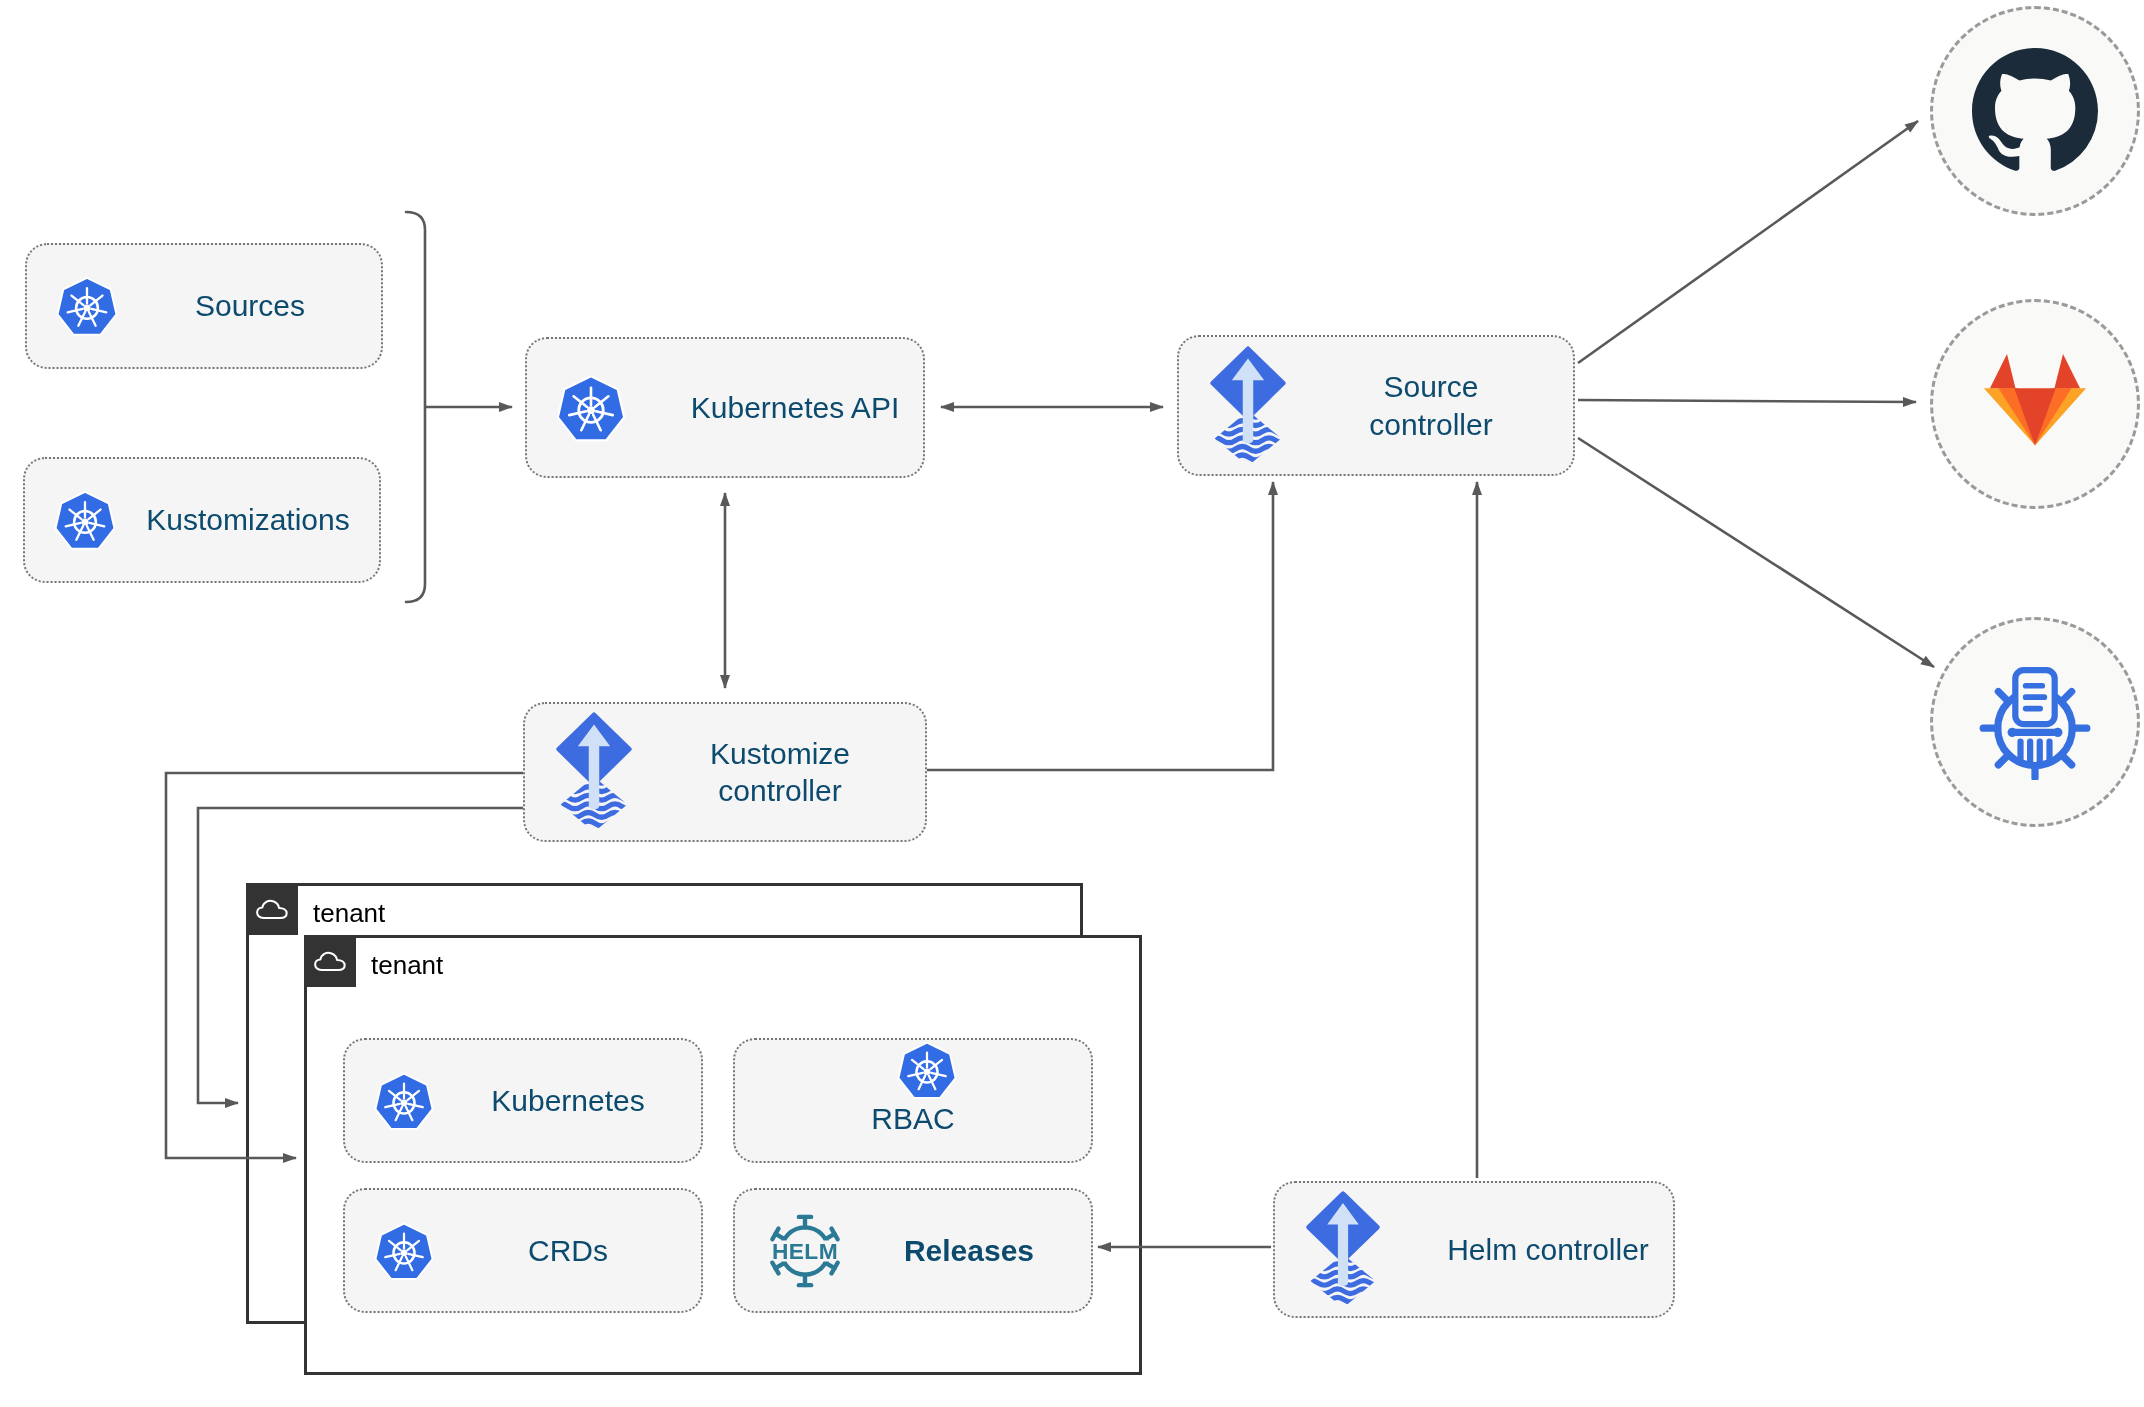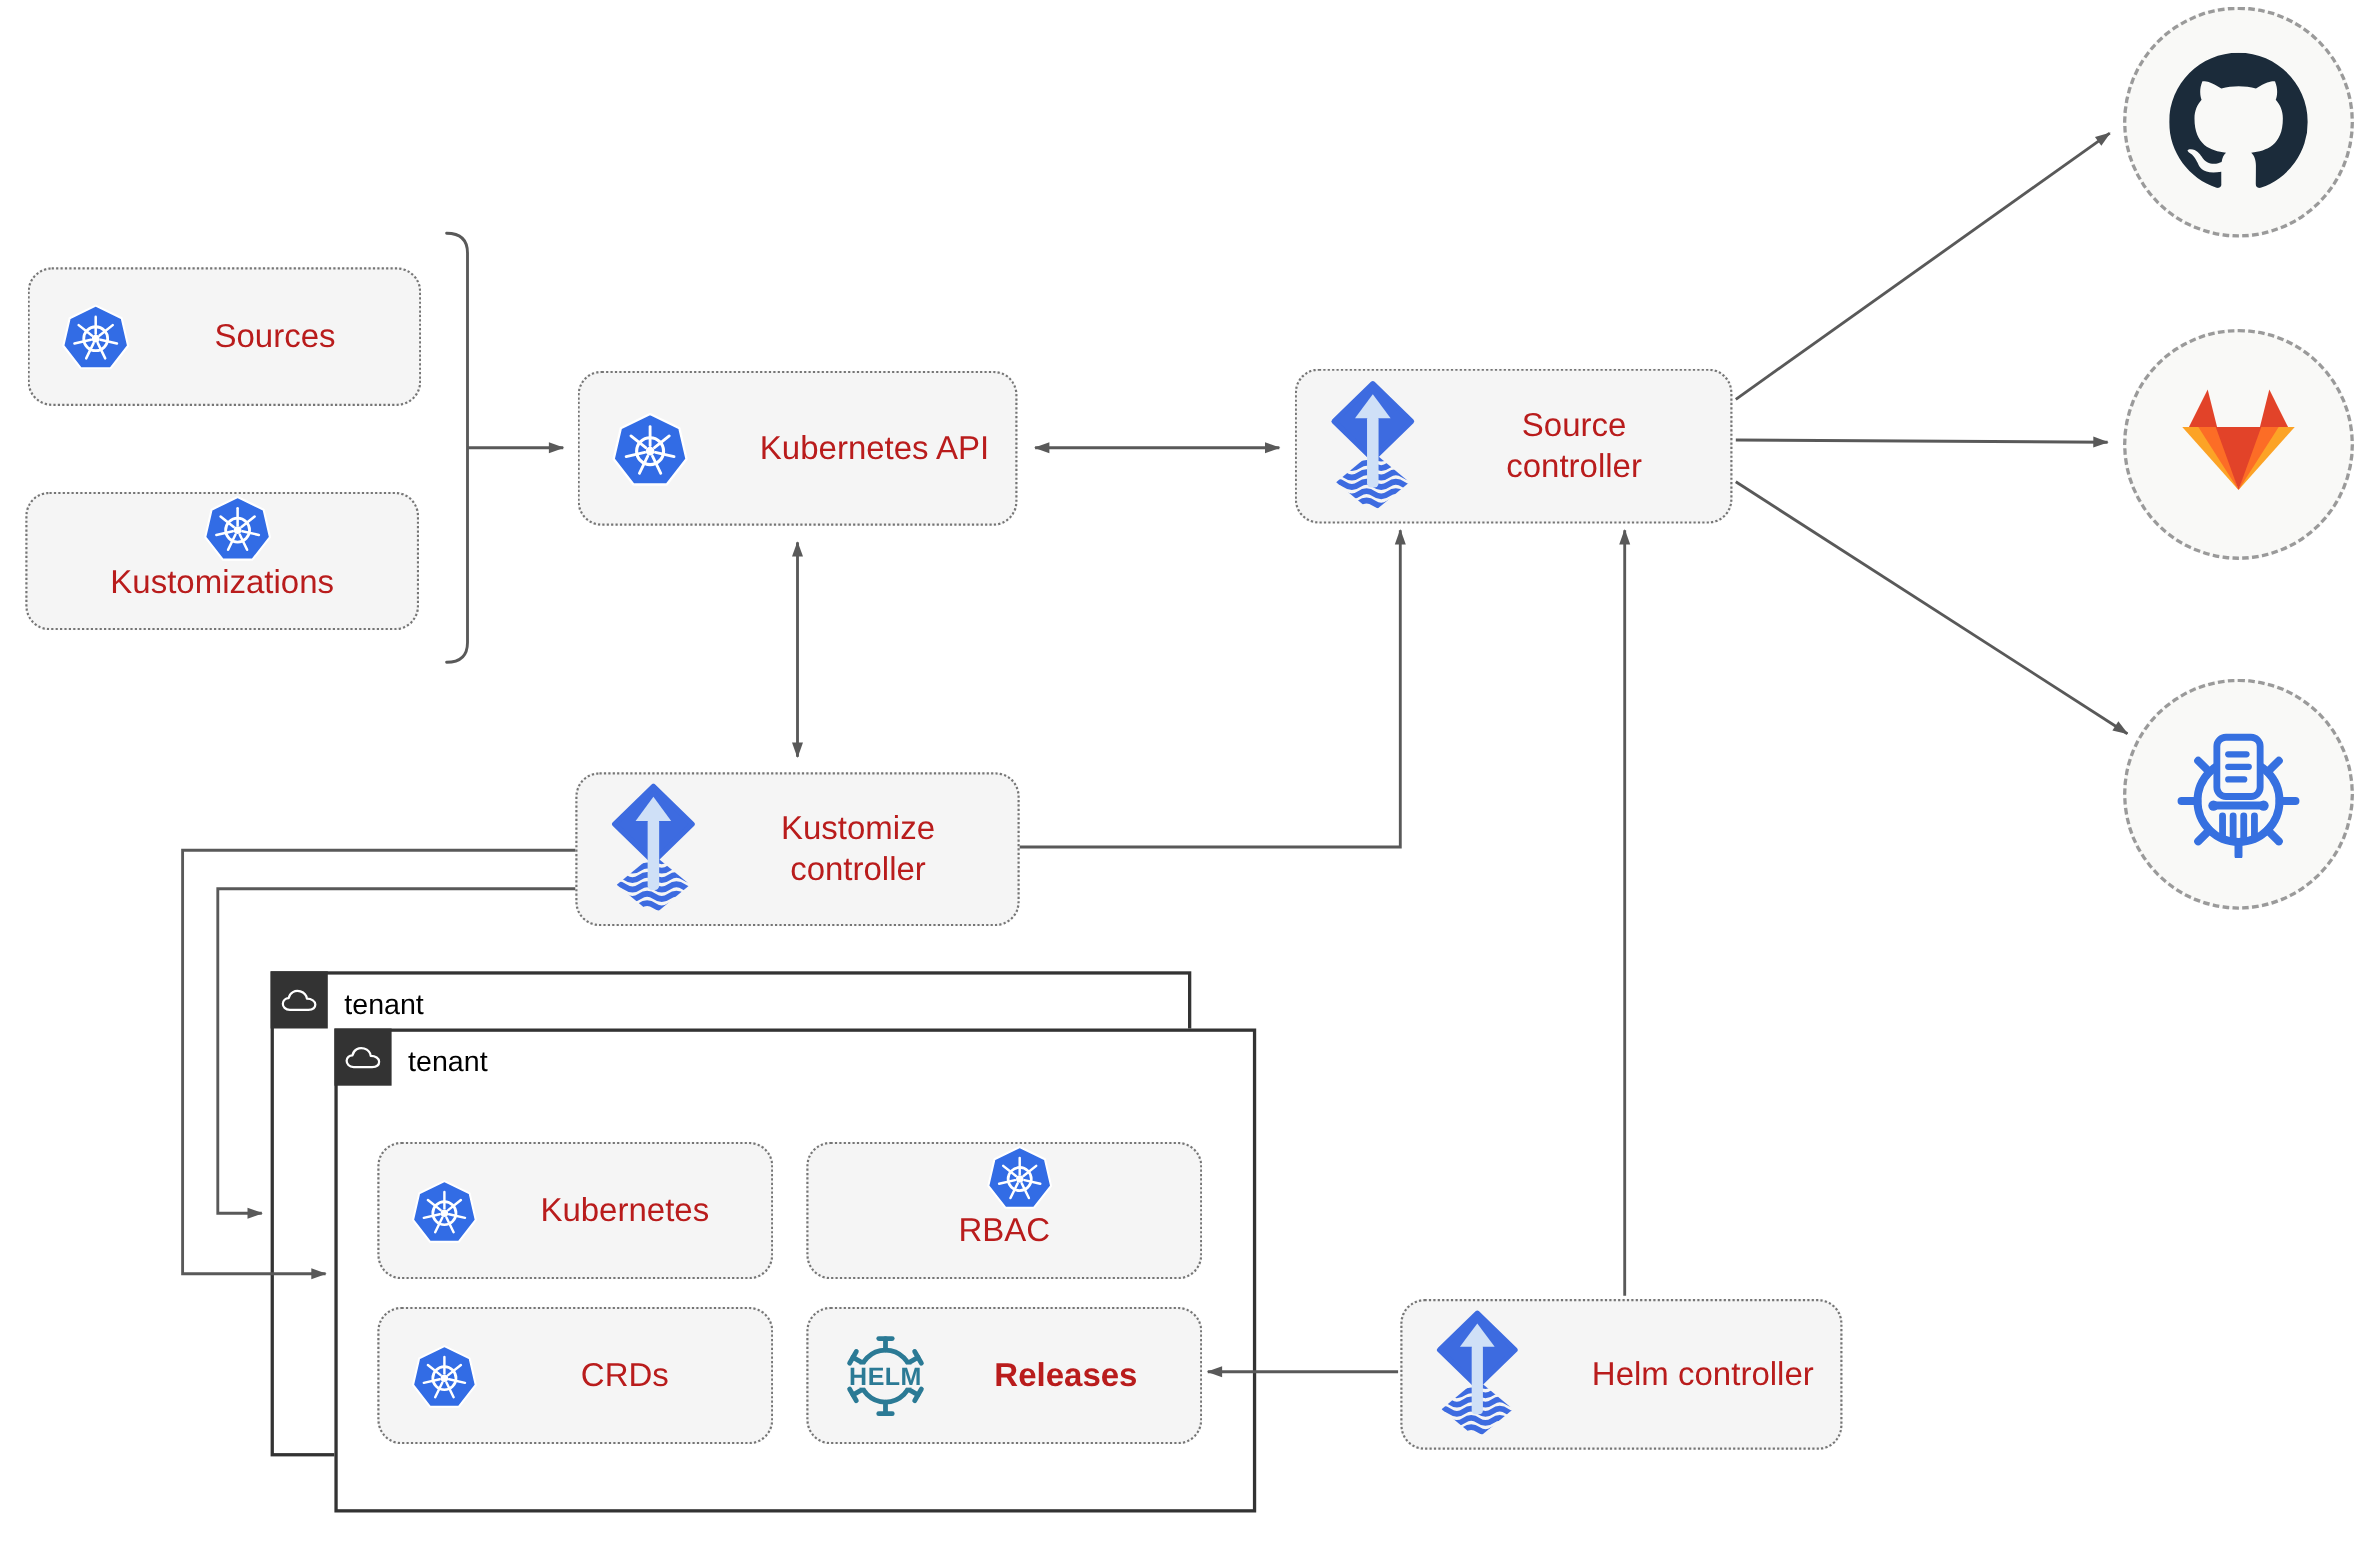--- a/index.html
+++ b/index.html
@@ -1,20 +1,20 @@
 <!DOCTYPE html>
 <html><head>
 <meta charset="utf-8">
 <style>
   html,body{margin:0;padding:0;background:#ffffff;}
   #canvas{position:relative;width:2144px;height:1407px;background:#ffffff;overflow:hidden;
           font-family:"Liberation Sans","DejaVu Sans",sans-serif;color:#000;}
   .node{position:absolute;background:#F5F5F5;border:2px dotted #757575;border-radius:22px;
         display:flex;align-items:center;box-sizing:border-box;}
-  .node .lbl{flex:1;text-align:center;font-size:30px;line-height:1.25;color:#b91c1c;}
+  .node .lbl{flex:1;text-align:center;font-size:30px;line-height:1.25;color:#0c4a6e;}
   .node .lbl .wrap{display:inline-block;width:215px;}
   .icon-slot{flex:0 0 auto;margin-left:28px;display:flex;align-items:center;justify-content:center;}
   .circle{position:absolute;width:210px;height:210px;border-radius:50%;border:3px dashed #9a9a9a;
           background:#f9f9f7;display:flex;align-items:center;justify-content:center;box-sizing:border-box;}
   .tenant{position:absolute;background:#ffffff;border:3px solid #333333;box-sizing:border-box;}
   .badge{position:absolute;top:-3px;left:-3px;width:52px;height:52px;background:#333333;
          display:flex;align-items:center;justify-content:center;}
   .tenant-label{position:absolute;left:64px;top:12px;font-size:26px;color:#000;}
   .wires{position:absolute;left:0;top:0;pointer-events:none;}
   svg text.helmword{font-family:"Liberation Sans","DejaVu Sans",sans-serif;font-weight:bold;}
@@ -179,21 +179,21 @@
   </div>
 
   <div class="node" style="left:25px;top:243px;width:358px;height:126px;">
     <span class="icon-slot">
       <svg viewBox="0 0 100 96" width="64" height="62">
           <use href="#k8s-icon"></use>
         </svg>
       </span>
     <span class="lbl">Sources</span>
   </div>
-  <div class="node" style="left:23px;top:447px;width:358px;height:126px;flex-direction:column;">
+  <div class="node" style="left:23px;top:457px;width:358px;height:126px;">
     <span class="icon-slot">
       <svg viewBox="0 0 100 96" width="64" height="62">
           <use href="#k8s-icon"></use>
         </svg>
       </span>
     <span class="lbl">Kustomizations</span>
   </div>
 
   <div class="node" style="left:525px;top:337px;width:400px;height:141px;gap:40px;">
     <span class="icon-slot">

